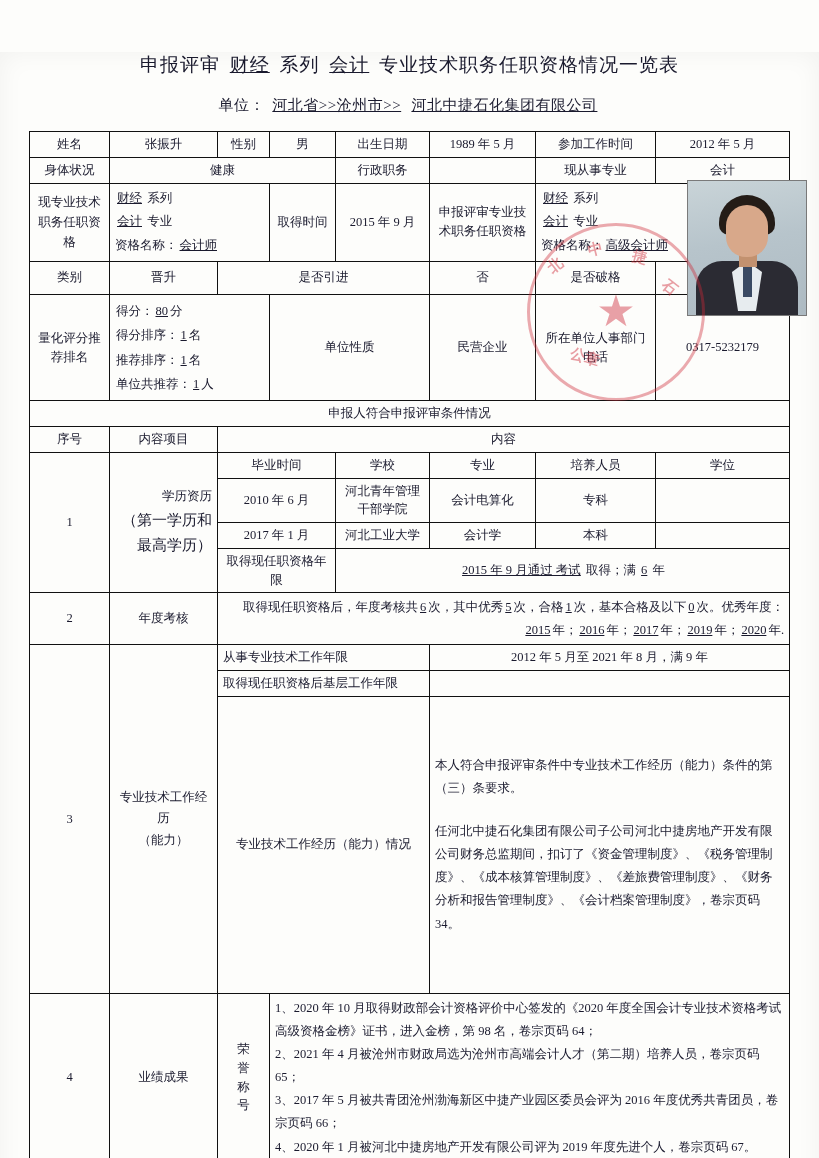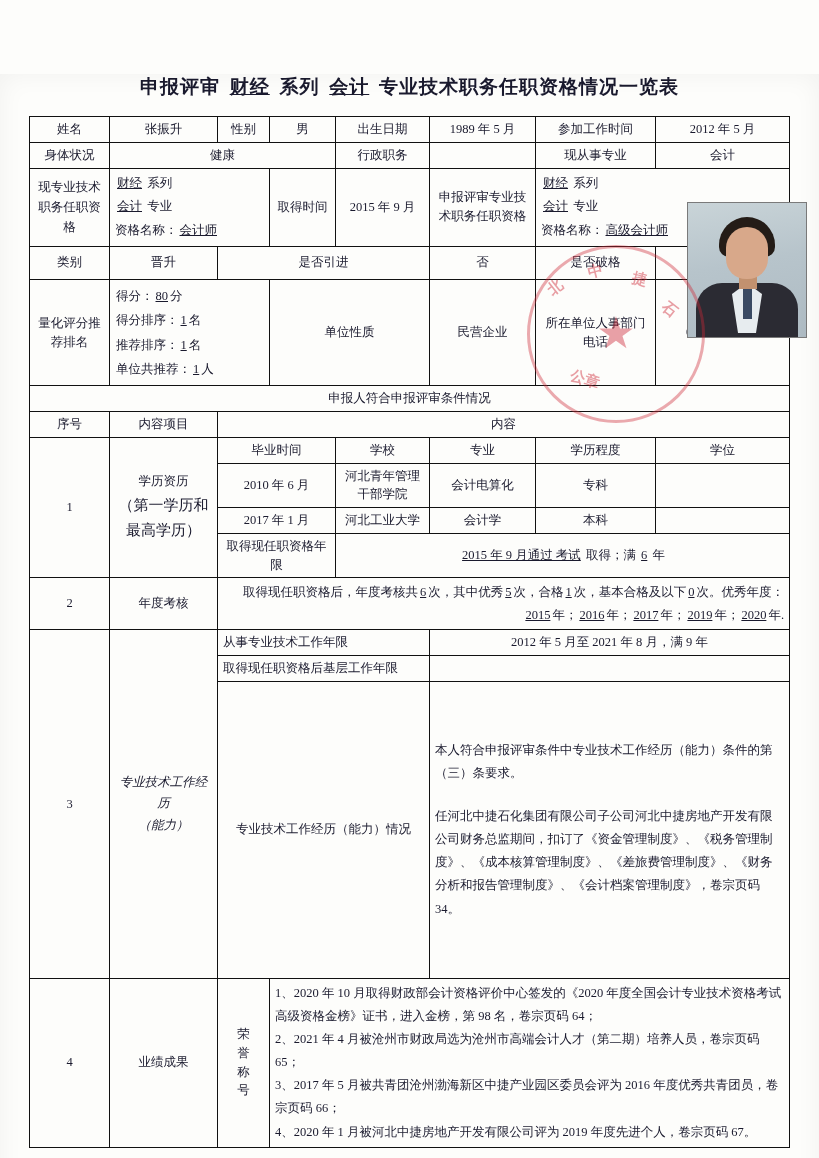--- a/index.html
+++ b/index.html
@@ -8,22 +8,22 @@
     background:#fdfdfb;
     font-family:"Liberation Serif","DejaVu Serif",serif;
     color:#1a1a2e;
     position:relative;
     overflow:hidden;
   }
   .page{position:relative;width:819px;height:1158px;}
   .title{
     text-align:center;
     font-size:19px;
-    font-weight:bold;
-    margin-top:74px;
+    font-weight:normal;
+    margin-top:52px;
     letter-spacing:1px;
   }
   .title .ul{ text-decoration:underline; padding:0 4px;}
   .subtitle{
     text-align:center;
     font-size:15px;
     margin-top:18px;
     letter-spacing:.5px;
   }
   .subtitle .ul{text-decoration:underline;padding:0 3px;}
@@ -116,20 +116,25 @@
 <div class="page">
 
   <div class="title">
     <span>申报评审</span>
     <span class="ul">财经</span>
     <span>系列</span>
     <span class="ul">会计</span>
     <span>专业技术职务任职资格情况一览表</span>
   </div>
 
+  <div class="subtitle">
+    <span>单位：</span>
+    <span class="ul">河北省&gt;&gt;沧州市&gt;&gt;</span>
+    <span class="ul">河北中捷石化集团有限公司</span>
+  </div>
 
   <table class="main">
     <colgroup>
       <col style="width:80px">
         <col style="width:108px">
         <col style="width:52px">
       <col style="width:66px">
         <col style="width:94px">
         <col style="width:106px">
       <col style="width:120px">
@@ -210,28 +215,28 @@
     </tr>
 
     <tr>
       <td class="c">序号</td>
       <td class="c">内容项目</td>
       <td class="c" colspan="6">内容</td>
     </tr>
 
     <tr>
       <td class="c" rowspan="4">1</td>
-      <td class="c" rowspan="4" style="line-height:1.7;">
+      <td class="c" rowspan="4" style="line-height:1.7;text-align:right;">
         <span class="mline">学历资历</span>
         <span class="mline small">（第一学历和最高学历）</span>
       </td>
       <td class="c" colspan="2">毕业时间</td>
       <td class="c">学校</td>
       <td class="c">专业</td>
-      <td class="c">学历程度</td>
+      <td class="c">培养人员</td>
       <td class="c">学位</td>
     </tr>
     <tr>
       <td class="c" colspan="2">2010 年 6 月</td>
       <td class="c">河北青年管理干部学院</td>
       <td class="c">会计电算化</td>
       <td class="c">专科</td>
       <td class="c"></td>
     </tr>
     <tr>
@@ -254,21 +259,21 @@
     <tr>
       <td class="c">2</td>
       <td class="c">年度考核</td>
       <td class="l" colspan="6" style="line-height:1.8;text-align:right;">
         <span>取得现任职资格后，年度考核共</span><span class="u">6</span><span>次，其中优秀</span><span class="u">5</span><span>次，合格</span><span class="u">1</span><span>次，基本合格及以下</span><span class="u">0</span><span>次。优秀年度：</span><span class="u">2015</span><span>年；</span><span class="u">2016</span><span>年；</span><span class="u">2017</span><span>年；</span><span class="u">2019</span><span>年；</span><span class="u">2020</span><span>年.</span>
       </td>
     </tr>
 
     <tr>
       <td class="c" rowspan="3">3</td>
-      <td class="c" rowspan="3" style="line-height:1.7;font-style:italic;">
+      <td class="c" rowspan="3" style="line-height:1.7;">
         <span class="mline">专业技术工作经历</span>
         <span class="mline">（能力）</span>
       </td>
       <td class="l" colspan="3">从事专业技术工作年限</td>
       <td class="c" colspan="3">2012 年 5 月至 2021 年 8 月，满 9 年</td>
     </tr>
     <tr>
       <td class="l" colspan="3">取得现任职资格后基层工作年限</td>
       <td class="c" colspan="3"></td>
     </tr>

